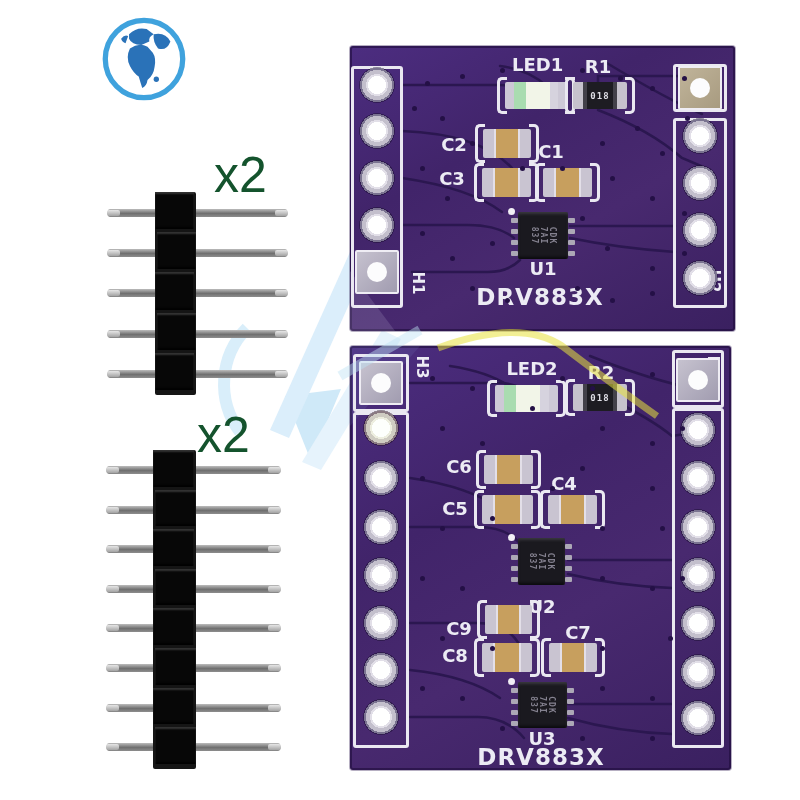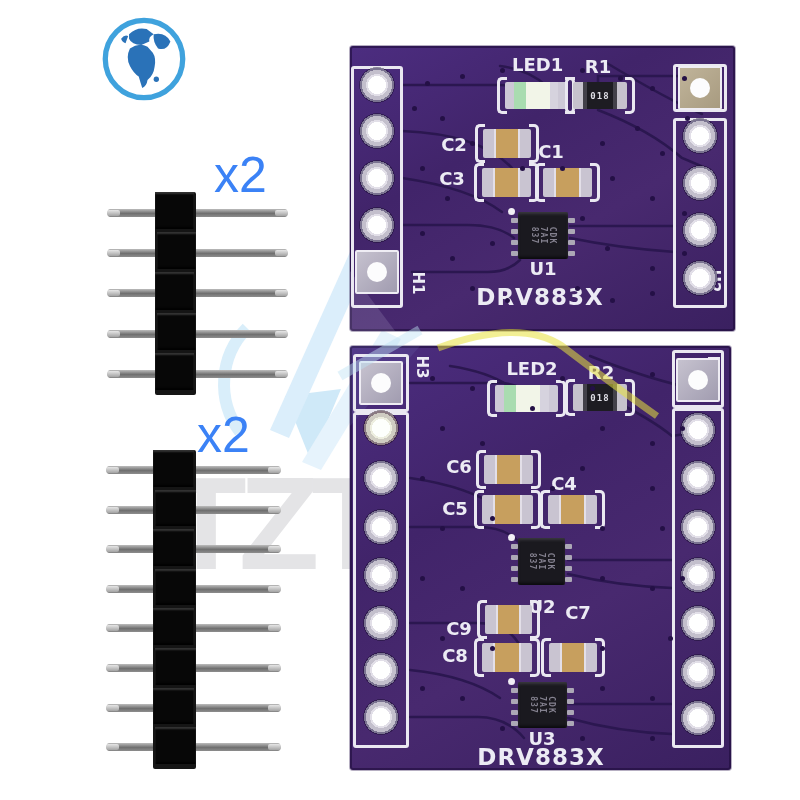--- a/index.html
+++ b/index.html
@@ -8,21 +8,21 @@
   
   .wm-letters{position:absolute;left:166px;top:448px;z-index:0;
     font:bold 132px "Liberation Sans",sans-serif;color:#e4e4e6;letter-spacing:-8px;}
   .wm-under{position:absolute;left:0;top:0;z-index:0;}
   .wm-over{position:absolute;left:0;top:0;z-index:5;pointer-events:none;}
   
   .logo-text{position:absolute;left:0px;top:99px;width:296px;text-align:center;z-index:4;
     font:bold 23px "Liberation Serif",serif;color:#2b7ac2;}
   .globe{position:absolute;left:100px;top:15px;z-index:4;}
   
-  .qty{position:absolute;z-index:6;font:400 50px "Liberation Sans",sans-serif;color:#3b82f6;text-align:center;}
+  .qty{position:absolute;z-index:6;font:400 50px "Liberation Sans",sans-serif;color:#14532d;text-align:center;}
   
   .pinheader{position:absolute;z-index:2;}
   .phpin{position:absolute;left:0;right:0;height:8px;border-radius:2px;z-index:1;
     background:linear-gradient(180deg,#bcbcbc,#6f6f6f 55%,#8d8d8d);}
   .phtip{position:absolute;width:13px;height:6px;top:1px;border-radius:2px;
     background:linear-gradient(180deg,#e6e6e6,#a3a3a3);}
   .phbody{position:absolute;background:#151515;z-index:2;border-radius:2px;}
   .phseg{position:absolute;background:#070707;
     box-shadow:inset 0 2px 2px rgba(90,90,90,.55), inset 0 -2px 2px rgba(0,0,0,.9);}
   
@@ -67,21 +67,20 @@
   .icpin{position:absolute;width:7px;height:5px;background:#aca8b6;border-radius:1px;}
   .icmark{position:absolute;inset:0;display:flex;flex-direction:column;align-items:center;
     justify-content:center;transform:rotate(90deg);color:#84818f;
     font:bold 8px "DejaVu Sans Mono",monospace;line-height:9px;letter-spacing:1px;}
 </style>
 </head>
 <body>
 
 <div class="stage">
 
-  <div class="wm-letters">TZT</div>
   <svg class="wm-under" width="800" height="800" viewBox="0 0 800 800">
     <path d="M240 432 A 80 80 0 0 1 247 328" fill="none" stroke="#d9eefa" stroke-width="12"></path>
     <path d="M285 396 L341 389 L311 461 Z" fill="#cfe9f8"></path>
     <path d="M270 430 L350 252 L369 260 L289 438 Z" fill="#dbeefb"></path>
     <path d="M302 462 L382 330 L401 339 L321 470 Z" fill="#e6f3fc"></path>
   </svg>
 
   <svg class="globe" width="88" height="88" viewBox="0 0 100 100">
     <circle cx="50" cy="50" r="44" fill="#ffffff" stroke="#3fa2dd" stroke-width="6"></circle>
     <path d="M33 22 Q42 13 53 16 L61 22 Q55 25 56 30 L47 34 Q36 34 33 27 Z" fill="#2a72b8"></path>
@@ -367,21 +366,21 @@
         <div class="icpin" style="left: -7px; top: 17px;"></div>
         <div class="icpin" style="right: -7px; top: 17px;"></div>
         <div class="icpin" style="left: -7px; top: 28px;"></div>
         <div class="icpin" style="right: -7px; top: 28px;"></div>
         <div class="icpin" style="left: -7px; top: 39px;"></div>
         <div class="icpin" style="right: -7px; top: 39px;"></div>
       </div>
     <div class="slabel ulabel" style="left:176px;top:250px;width:32px">U2</div>
 
     <div class="slabel" style="left:91px;top:272px;width:36px">C9</div>
-    <div class="slabel" style="left:210px;top:256px;width:36px">C7</div>
+    <div class="slabel" style="left:210px;top:276px;width:36px">C7</div>
     <div class="slabel" style="left:87px;top:299px;width:36px">C8</div>
     <div class="smd cap" style="left:135px;top:259px;width:47px;height:29px">
       <div class="brk bl"></div>
       <div class="body"></div>
       <div class="brk br"></div>
     </div>
     <div class="smd cap" style="left:132px;top:297px;width:50px;height:29px">
       <div class="brk bl"></div>
       <div class="body"></div>
       <div class="brk br"></div>

